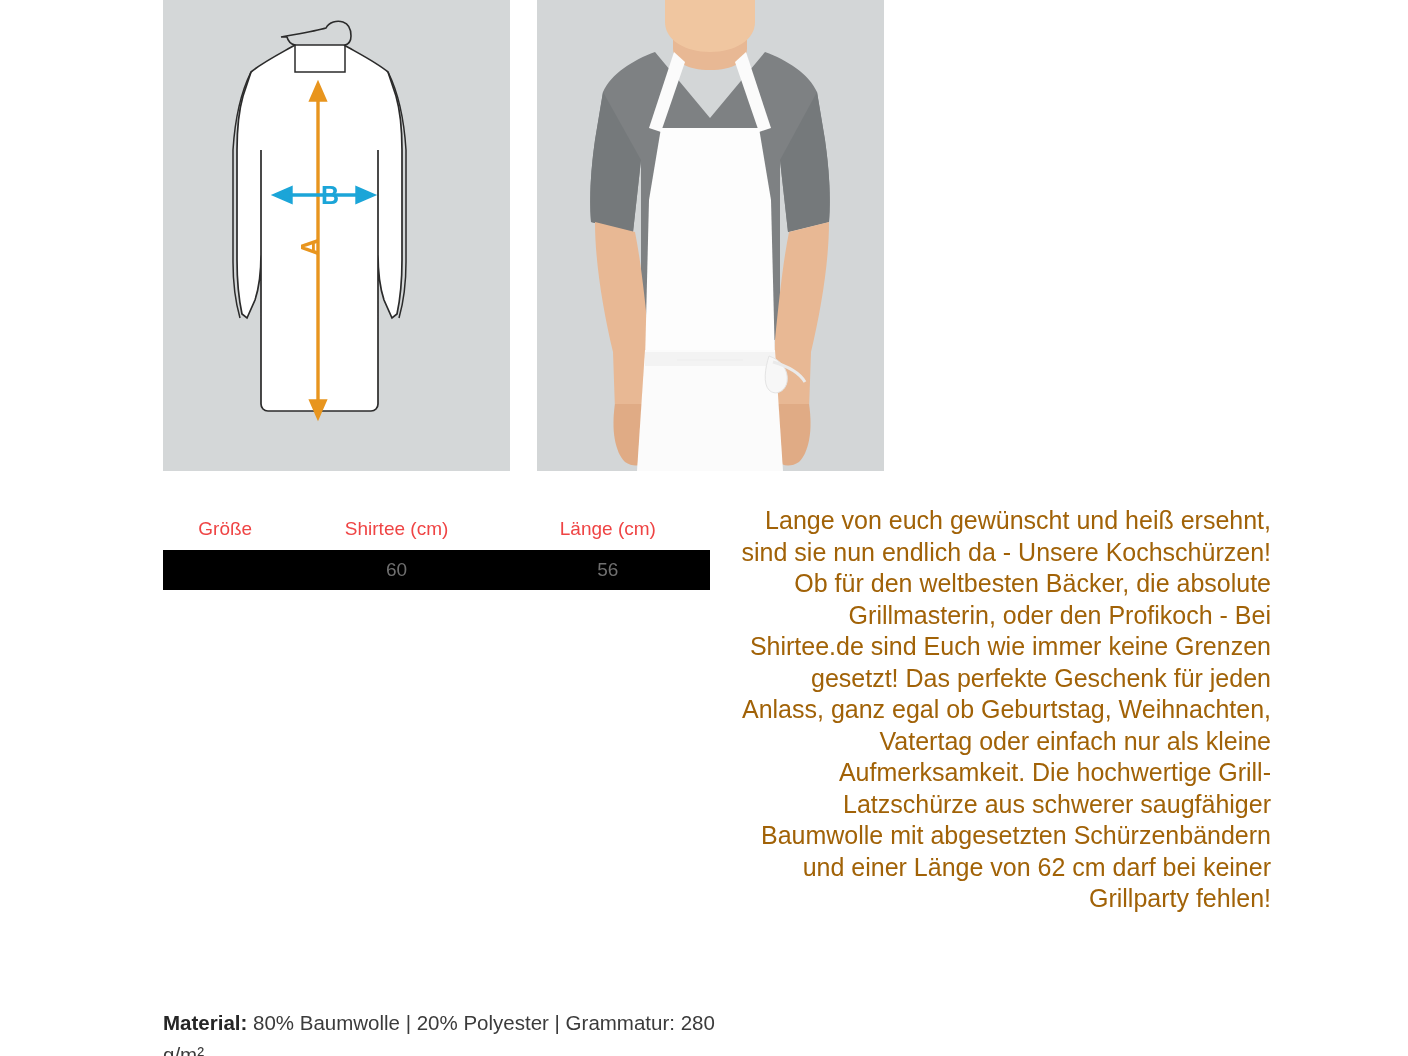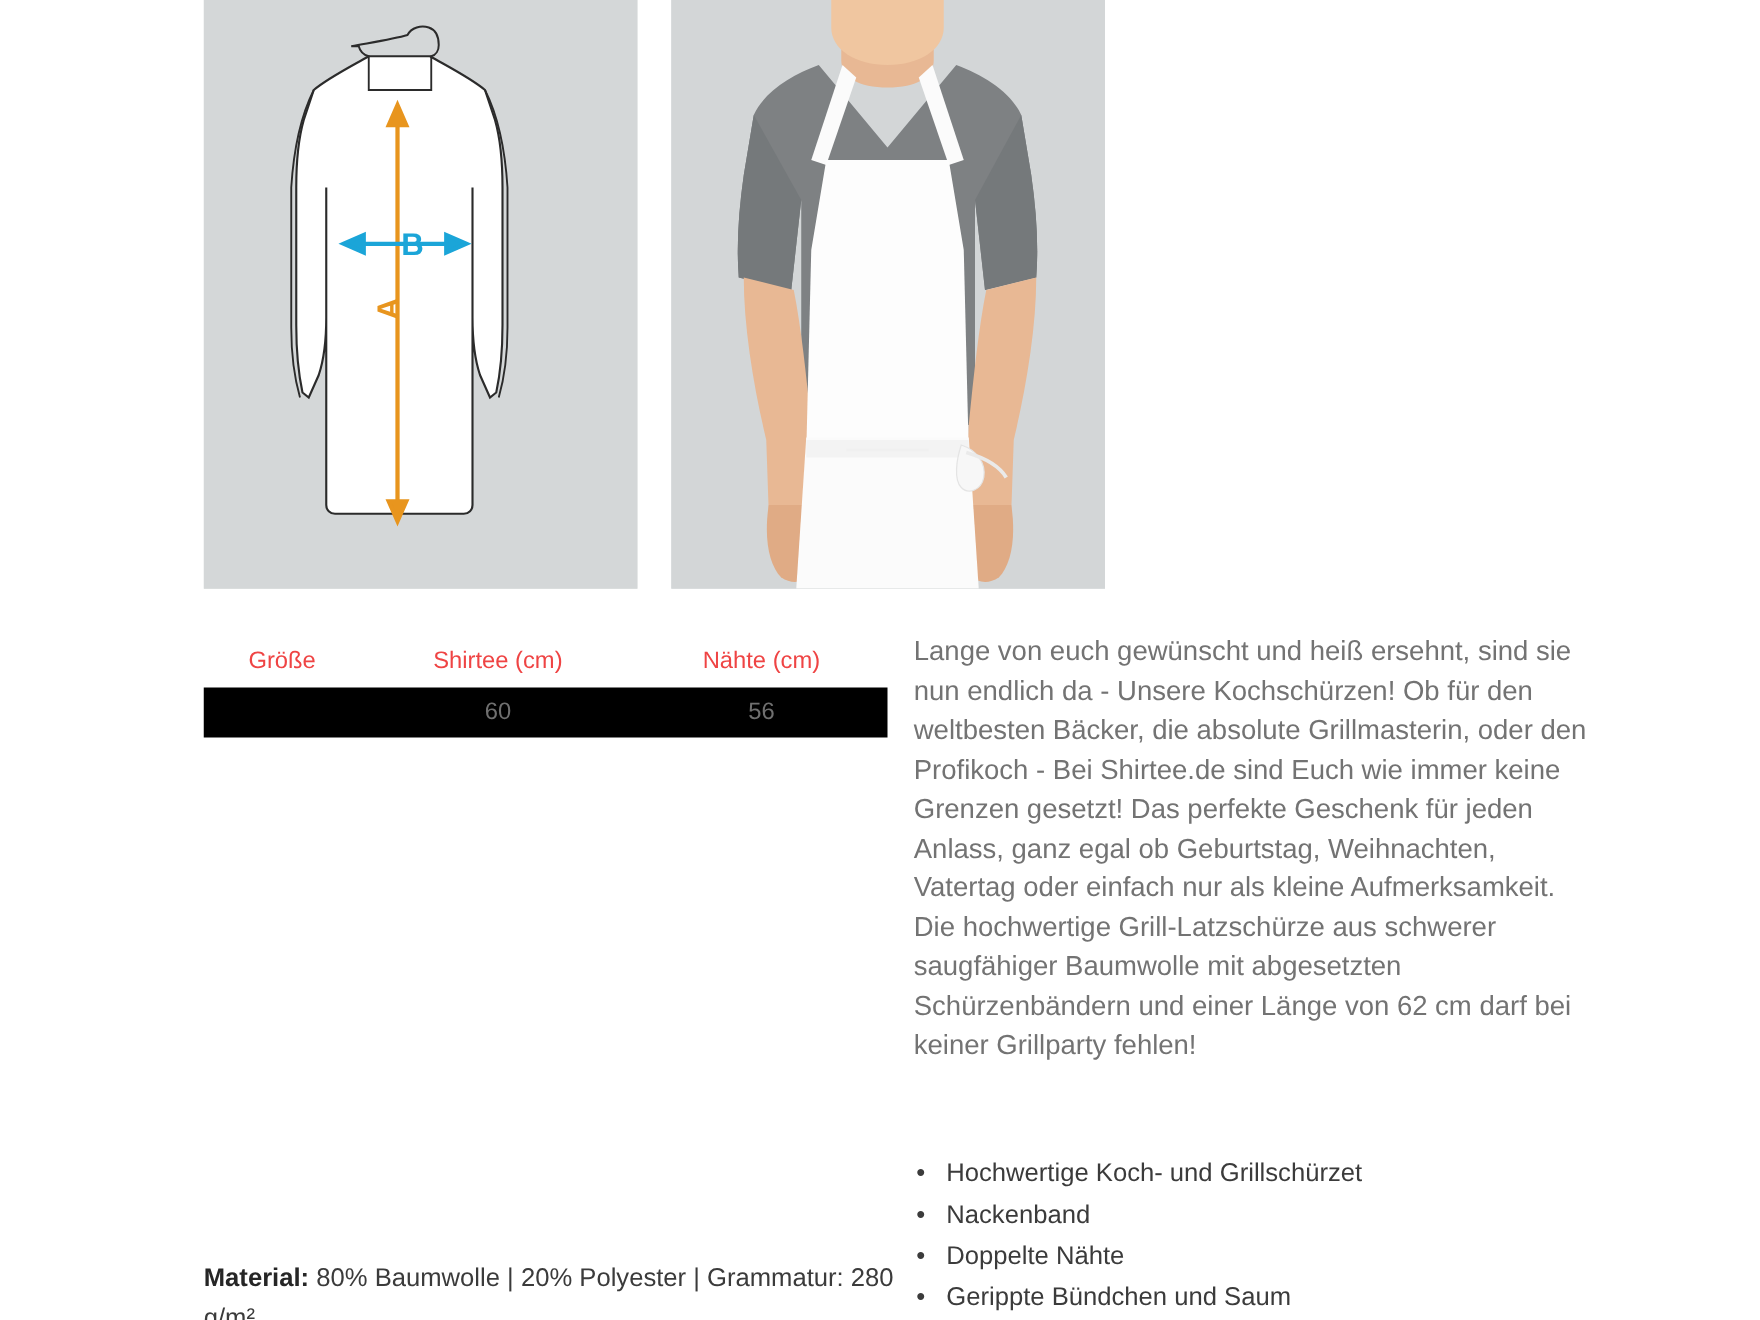--- a/index.html
+++ b/index.html
@@ -69,23 +69,24 @@
     background: #000000;
     font-size: 19px;
   }
 
   
   .desc {
     position: absolute;
     left: 731px;
     top: 505px;
     width: 540px;
-    font-size: 22px;
+    font-size: 25px;
     line-height: 31.5px;
-    color: #737373;
+    color: #a16207;
+    text-align: right;
   }
   .desc p { margin: 0; }
   .bullets {
     position: absolute;
     left: 731px;
     top: 922px;
     width: 540px;
     font-size: 20.5px;
     line-height: 33px;
     color: #3b3b3b;
@@ -197,42 +198,36 @@
         <path d="M140 360 L206 360" stroke="#f0f0f0" stroke-width="2" fill="none"></path>
       </svg>
     </div>
   </div>
 
   <table class="size-table">
     <thead>
       <tr>
         <th>Größe</th>
         <th>Shirtee (cm)</th>
-        <th>Nähte (cm)</th>
+        <th>Länge (cm)</th>
       </tr>
     </thead>
     <tbody>
       <tr>
         <td></td>
         <td>60</td>
         <td>56</td>
       </tr>
     </tbody>
   </table>
 
   <div class="desc">
     <p>Lange von euch gewünscht und heiß ersehnt, sind sie nun endlich da - Unsere Kochschürzen! Ob für den weltbesten Bäcker, die absolute Grillmasterin, oder den Profikoch - Bei Shirtee.de sind Euch wie immer keine Grenzen gesetzt! Das perfekte Geschenk für jeden Anlass, ganz egal ob Geburtstag, Weihnachten, Vatertag oder einfach nur als kleine Aufmerksamkeit. Die hochwertige Grill-Latzschürze aus schwerer saugfähiger Baumwolle mit abgesetzten Schürzenbändern und einer Länge von 62 cm darf bei keiner Grillparty fehlen!</p>
   </div>
 
-  <ul class="bullets">
-    <li>Hochwertige Koch- und Grillschürzet</li>
-    <li>Nackenband</li>
-    <li>Doppelte Nähte</li>
-    <li>Gerippte Bündchen und Saum</li>
-  </ul>
 
   <div class="material">
     <div>
       <b>Material:</b><span> 80% Baumwolle | 20% Polyester | Grammatur: 280 g/m²</span>
     </div>
     <div>
       <b>Größen:</b><span> Material</span>
     </div>
   </div>
 

